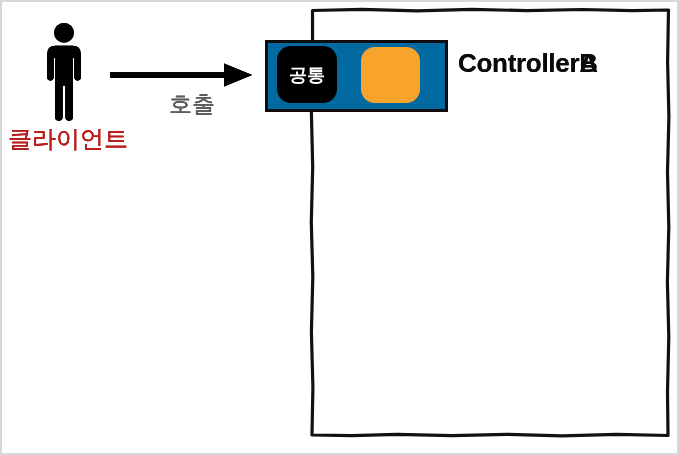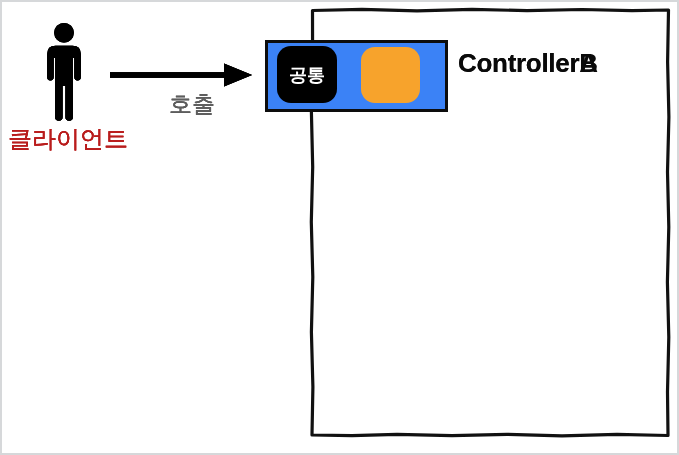--- a/index.html
+++ b/index.html
@@ -18,21 +18,21 @@
     position:absolute;left:2px;top:121px;width:128px;text-align:center;
     font-size:24px;font-weight:400;color:#b91c1c;letter-spacing:0px;
   }
   .arrow-svg{position:absolute;left:106px;top:58px;width:145px;height:30px;}
   .call-label{
     position:absolute;left:130px;top:87px;width:120px;text-align:center;
     font-size:23px;color:#5d5d5d;
   }
   .controller-box{
     position:absolute;left:263px;top:38px;width:183px;height:72px;
-    background:#3b82f6;border:3.5px solid #0d0d0d;box-sizing:border-box;
+    background:#0369a1;border:3.5px solid #0d0d0d;box-sizing:border-box;
   }
   .common-badge{
     position:absolute;left:9px;top:3px;width:60px;height:57px;
     background:#000000;border-radius:14px;color:#ffffff;
     display:flex;align-items:center;justify-content:center;
     font-size:18px;font-weight:700;
   }
   .module-square{
     position:absolute;left:93px;top:4px;width:59px;height:56px;
     border-radius:14px;background:#999;

